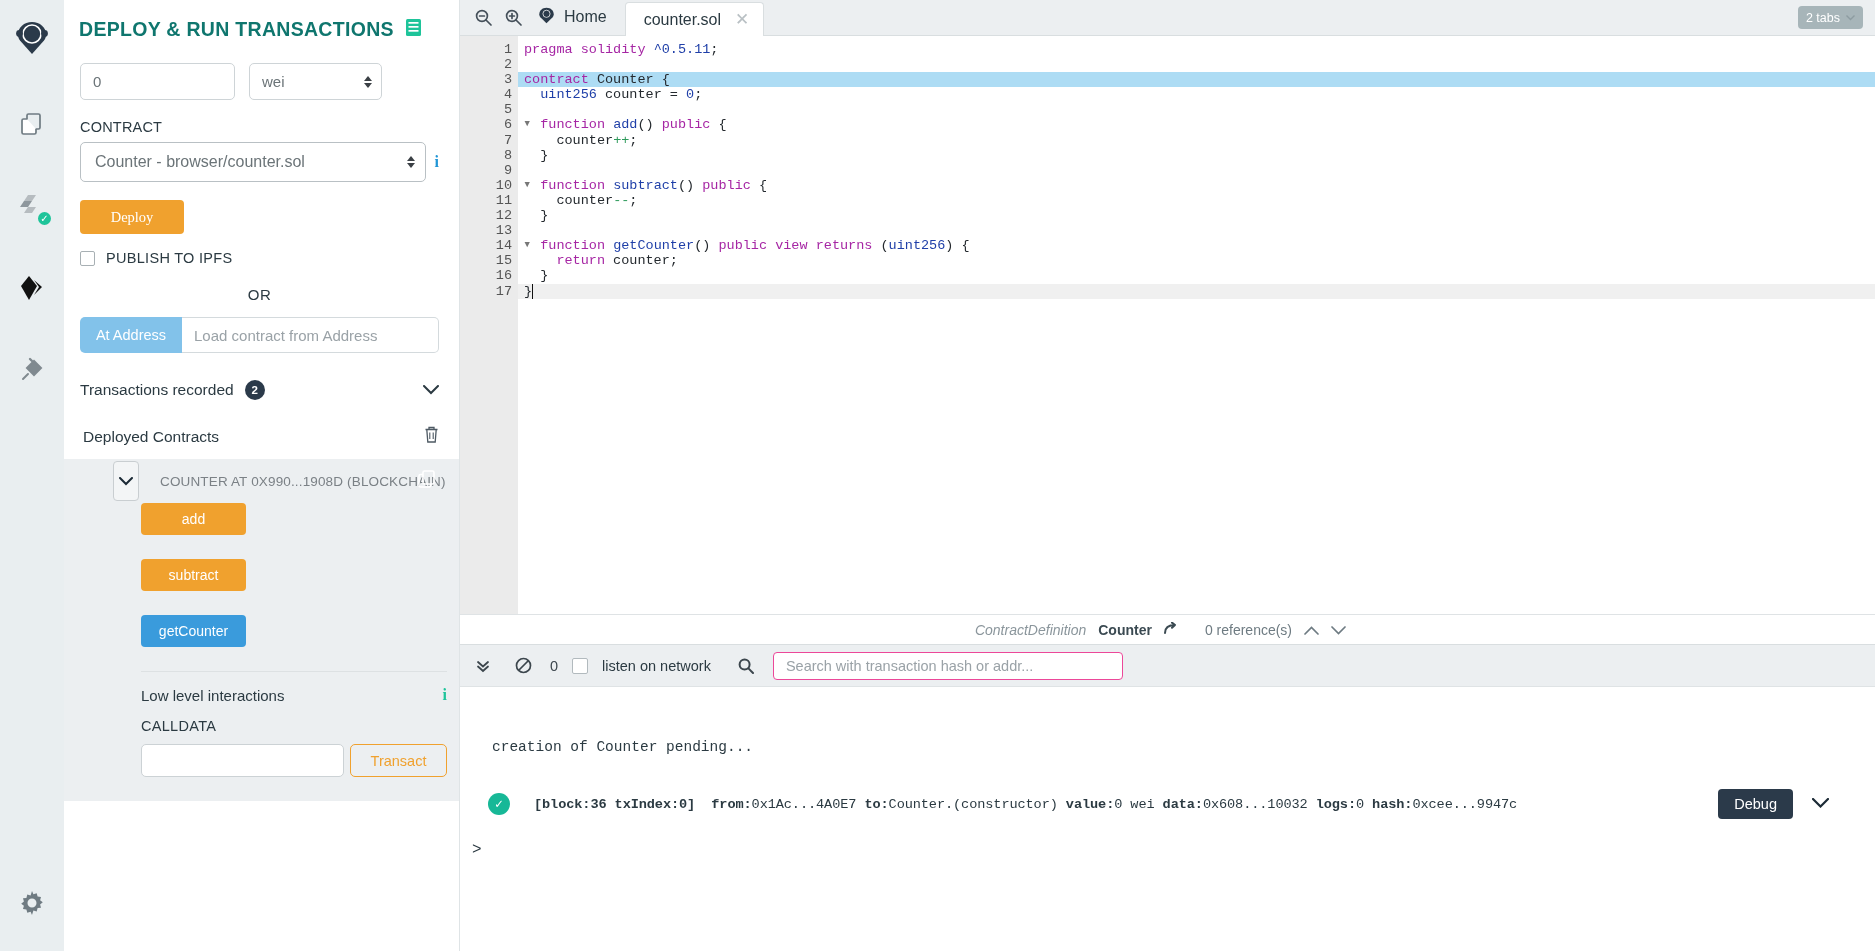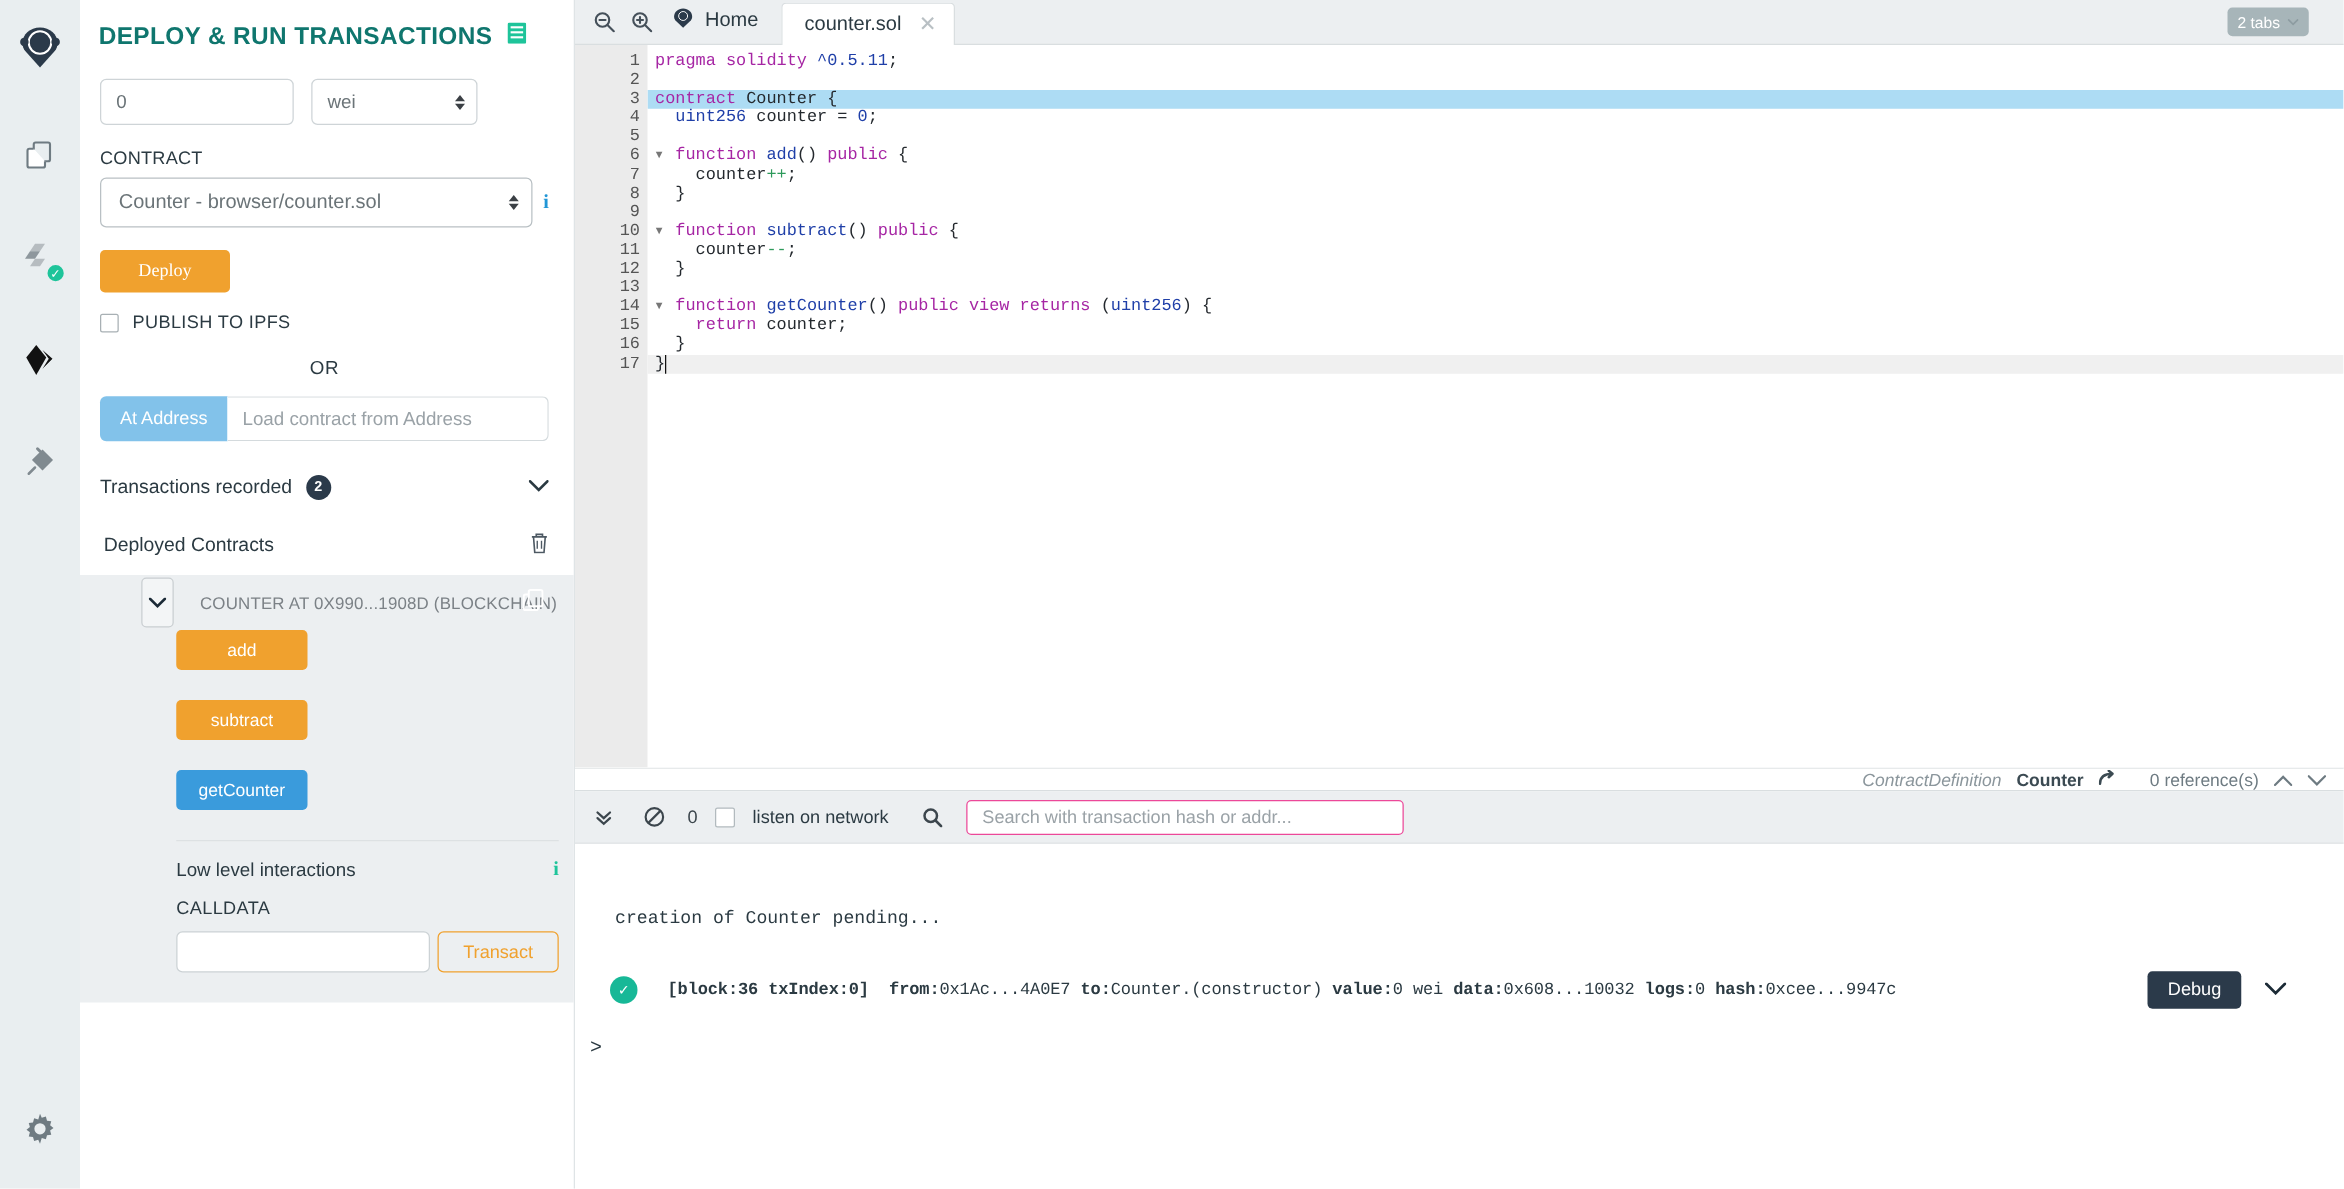--- a/index.html
+++ b/index.html
@@ -191,21 +191,21 @@
     height: 36px; font-size: 16px; color: #2b3a42; cursor: pointer;
   }
   .tab-file {
     display: flex; align-items: center; gap: 14px; height: 34px;
     padding: 0 14px 0 18px; background: #fff; border: 1px solid #d9dee0;
     border-bottom: none; border-radius: 4px 4px 0 0; font-size: 16px;
     color: #2b3a42; cursor: pointer; position: relative; top: 1px;
   }
   .x-ic { color: #b9c0c4; font-size: 17px; cursor: pointer; }
   .tabs-badge {
-    position: absolute; right: 28px; top: 6px; height: 23px;
+    position: absolute; right: 12px; top: 6px; height: 23px;
     background: #a7b5b9; color: #fff; border-radius: 4px;
     font-size: 12.5px; display: flex; align-items: center; gap: 6px;
     padding: 0 8px; cursor: pointer;
   }
 
   .editor { flex: 0 0 578px; display: flex; background: #fff; overflow: hidden;
             position: relative; }
   .gutter {
     width: 58px; flex: 0 0 58px; background: #ebebeb;
     font-family: "Liberation Mono", monospace; font-size: 13.5px;
@@ -223,22 +223,22 @@
   .cline.hl { background: #addcf4; }
   .cline.last { background: #f0f0f0; }
   .k { color: #a626a4; }         
   .ty { color: #1f3fa8; }        
   .fn { color: #1f3fa8; }        
   .num { color: #1f3fa8; }
   .op { color: #2d9a5b; }
   .pl { color: #24292e; }
 
   .statusbar {
-    height: 18px; background: #fff; border-top: 1px solid #dfe3e5;
-    display: flex; align-items: center; justify-content: flex-end;
+    height: 30px; background: #fff; border-top: 1px solid #dfe3e5;
+    display: flex; align-items: center; justify-content: center;
     padding-right: 14px; gap: 12px; font-size: 14px; color: #6e7b82;
   }
   .sb-it { font-style: italic; color: #8b969c; }
   .sb-bold { font-weight: bold; color: #3b4a52; }
 
   
   .terminal { flex: 1 1 auto; background: #fff; border-top: 1px solid #d9dee0;
               display: flex; flex-direction: column; min-height: 0; }
   .term-bar {
     height: 42px; background: #eceff1; border-bottom: 1px solid #dfe3e5;

